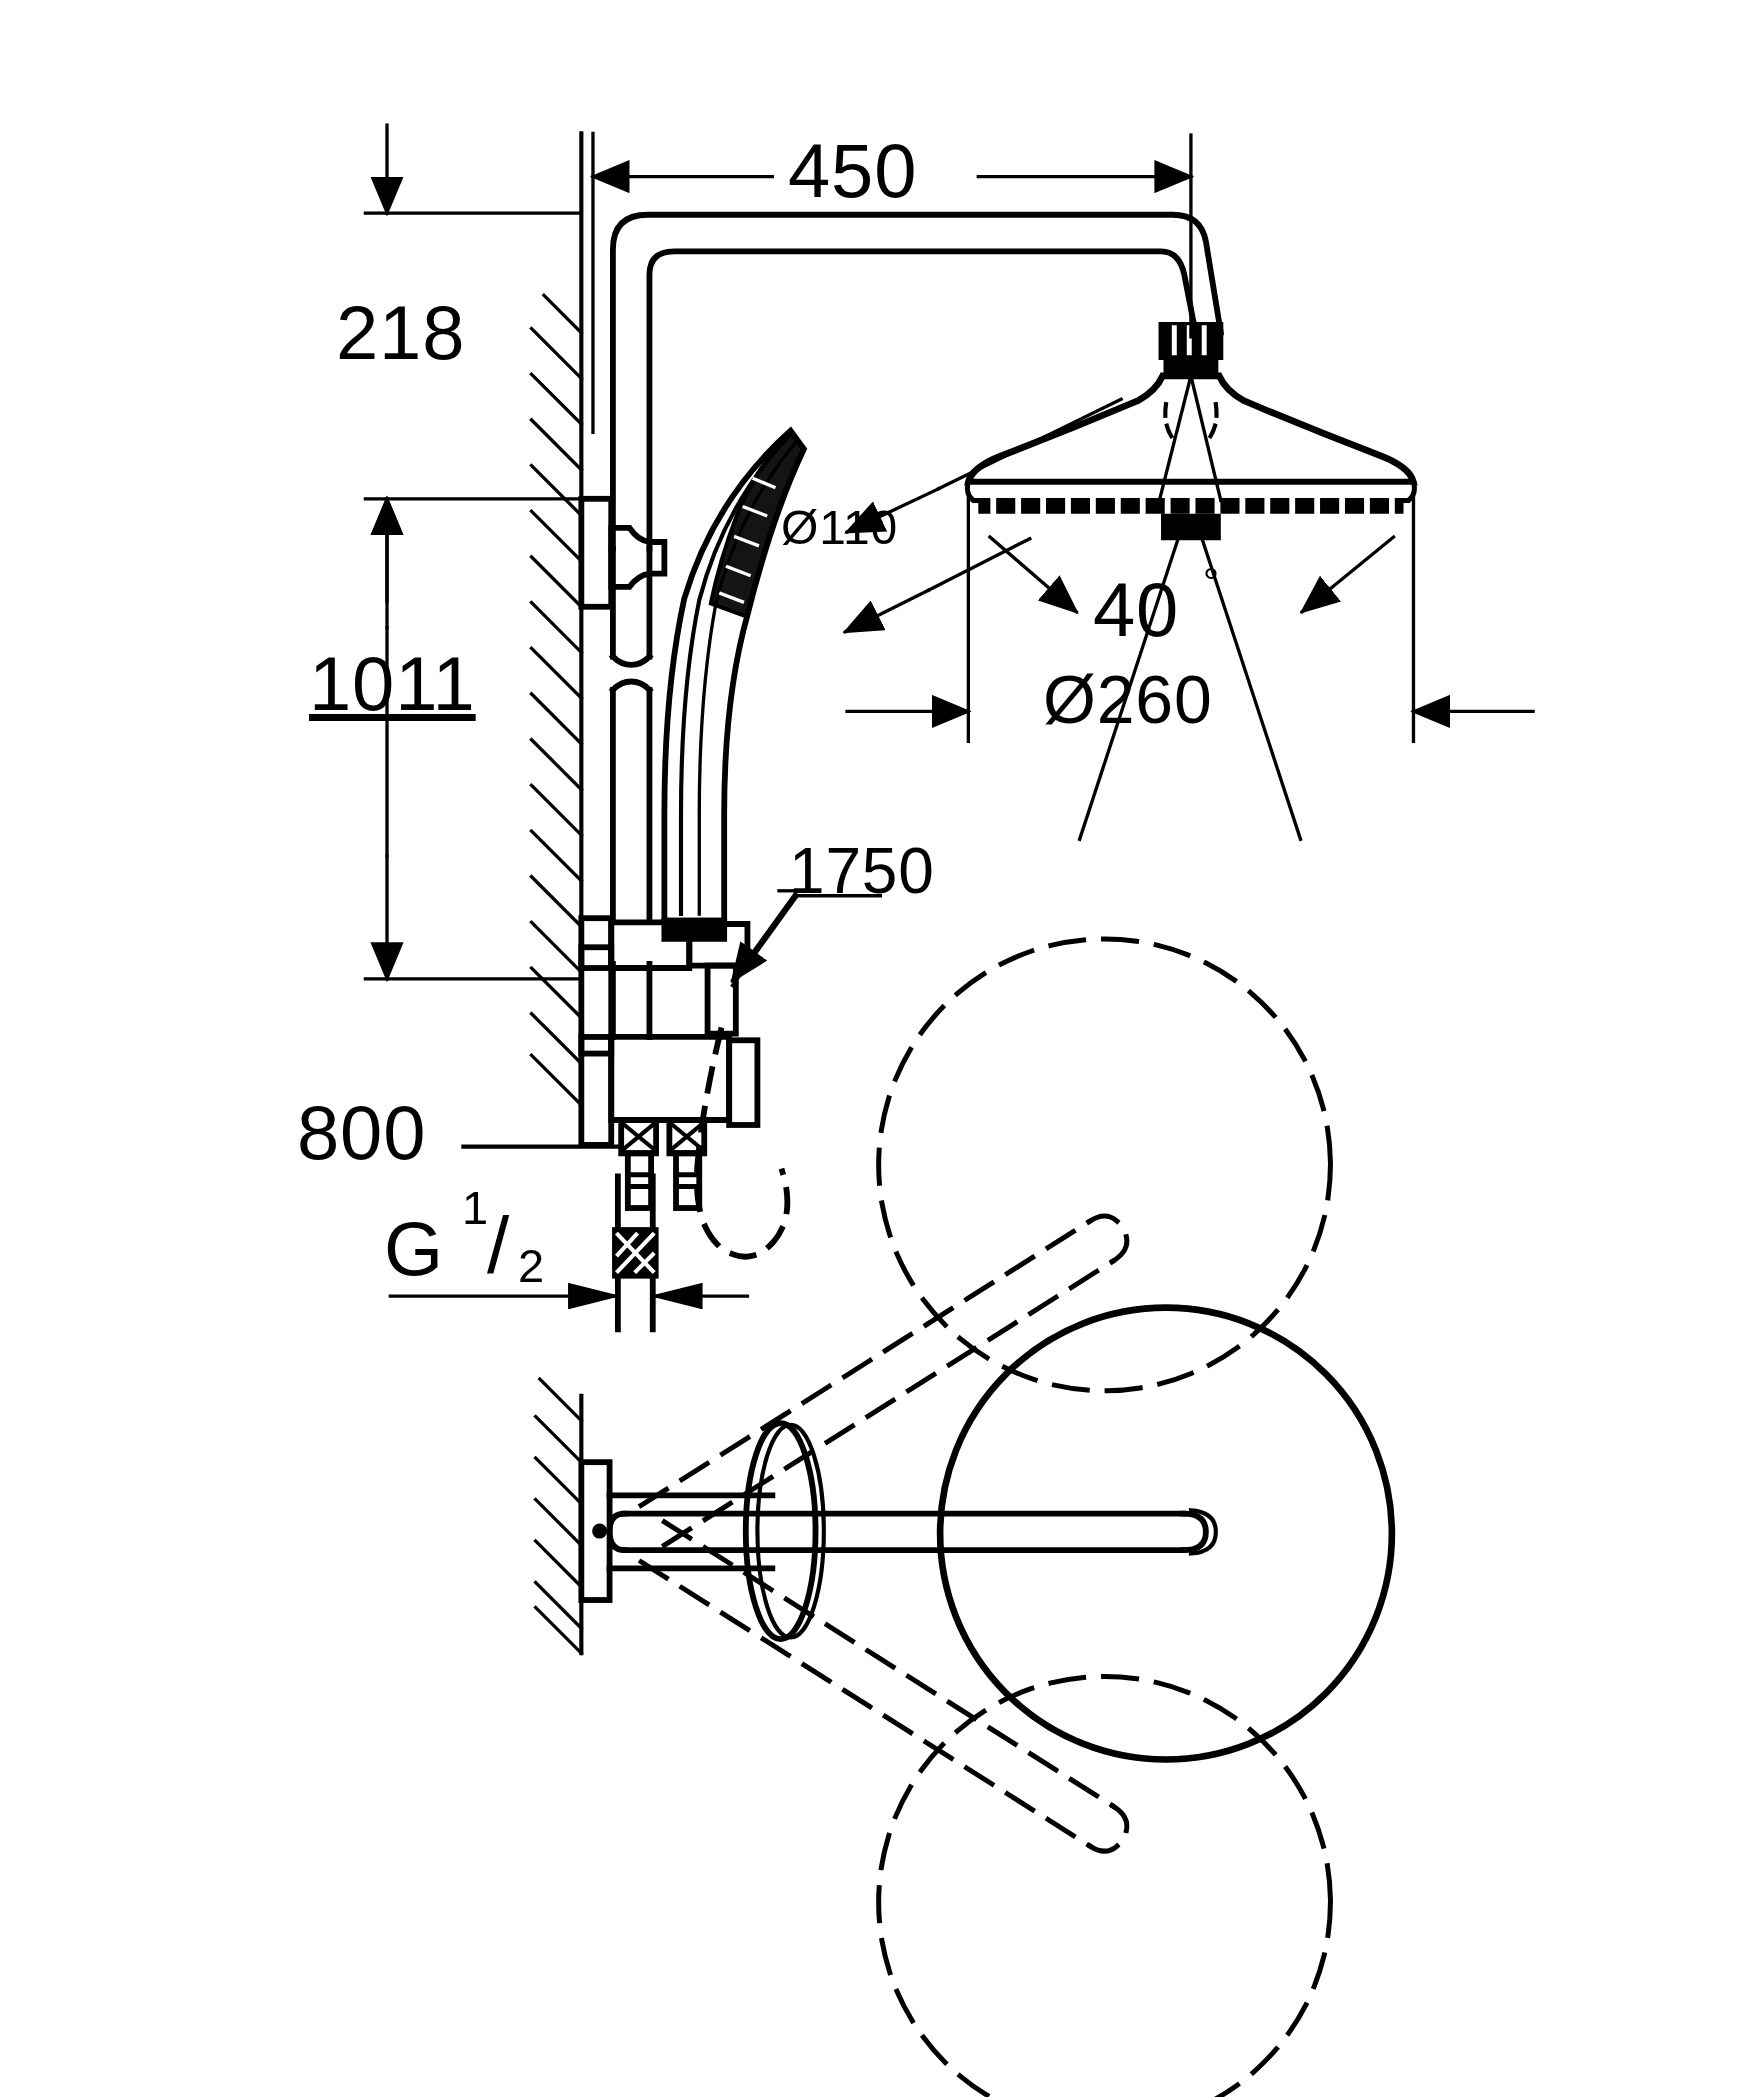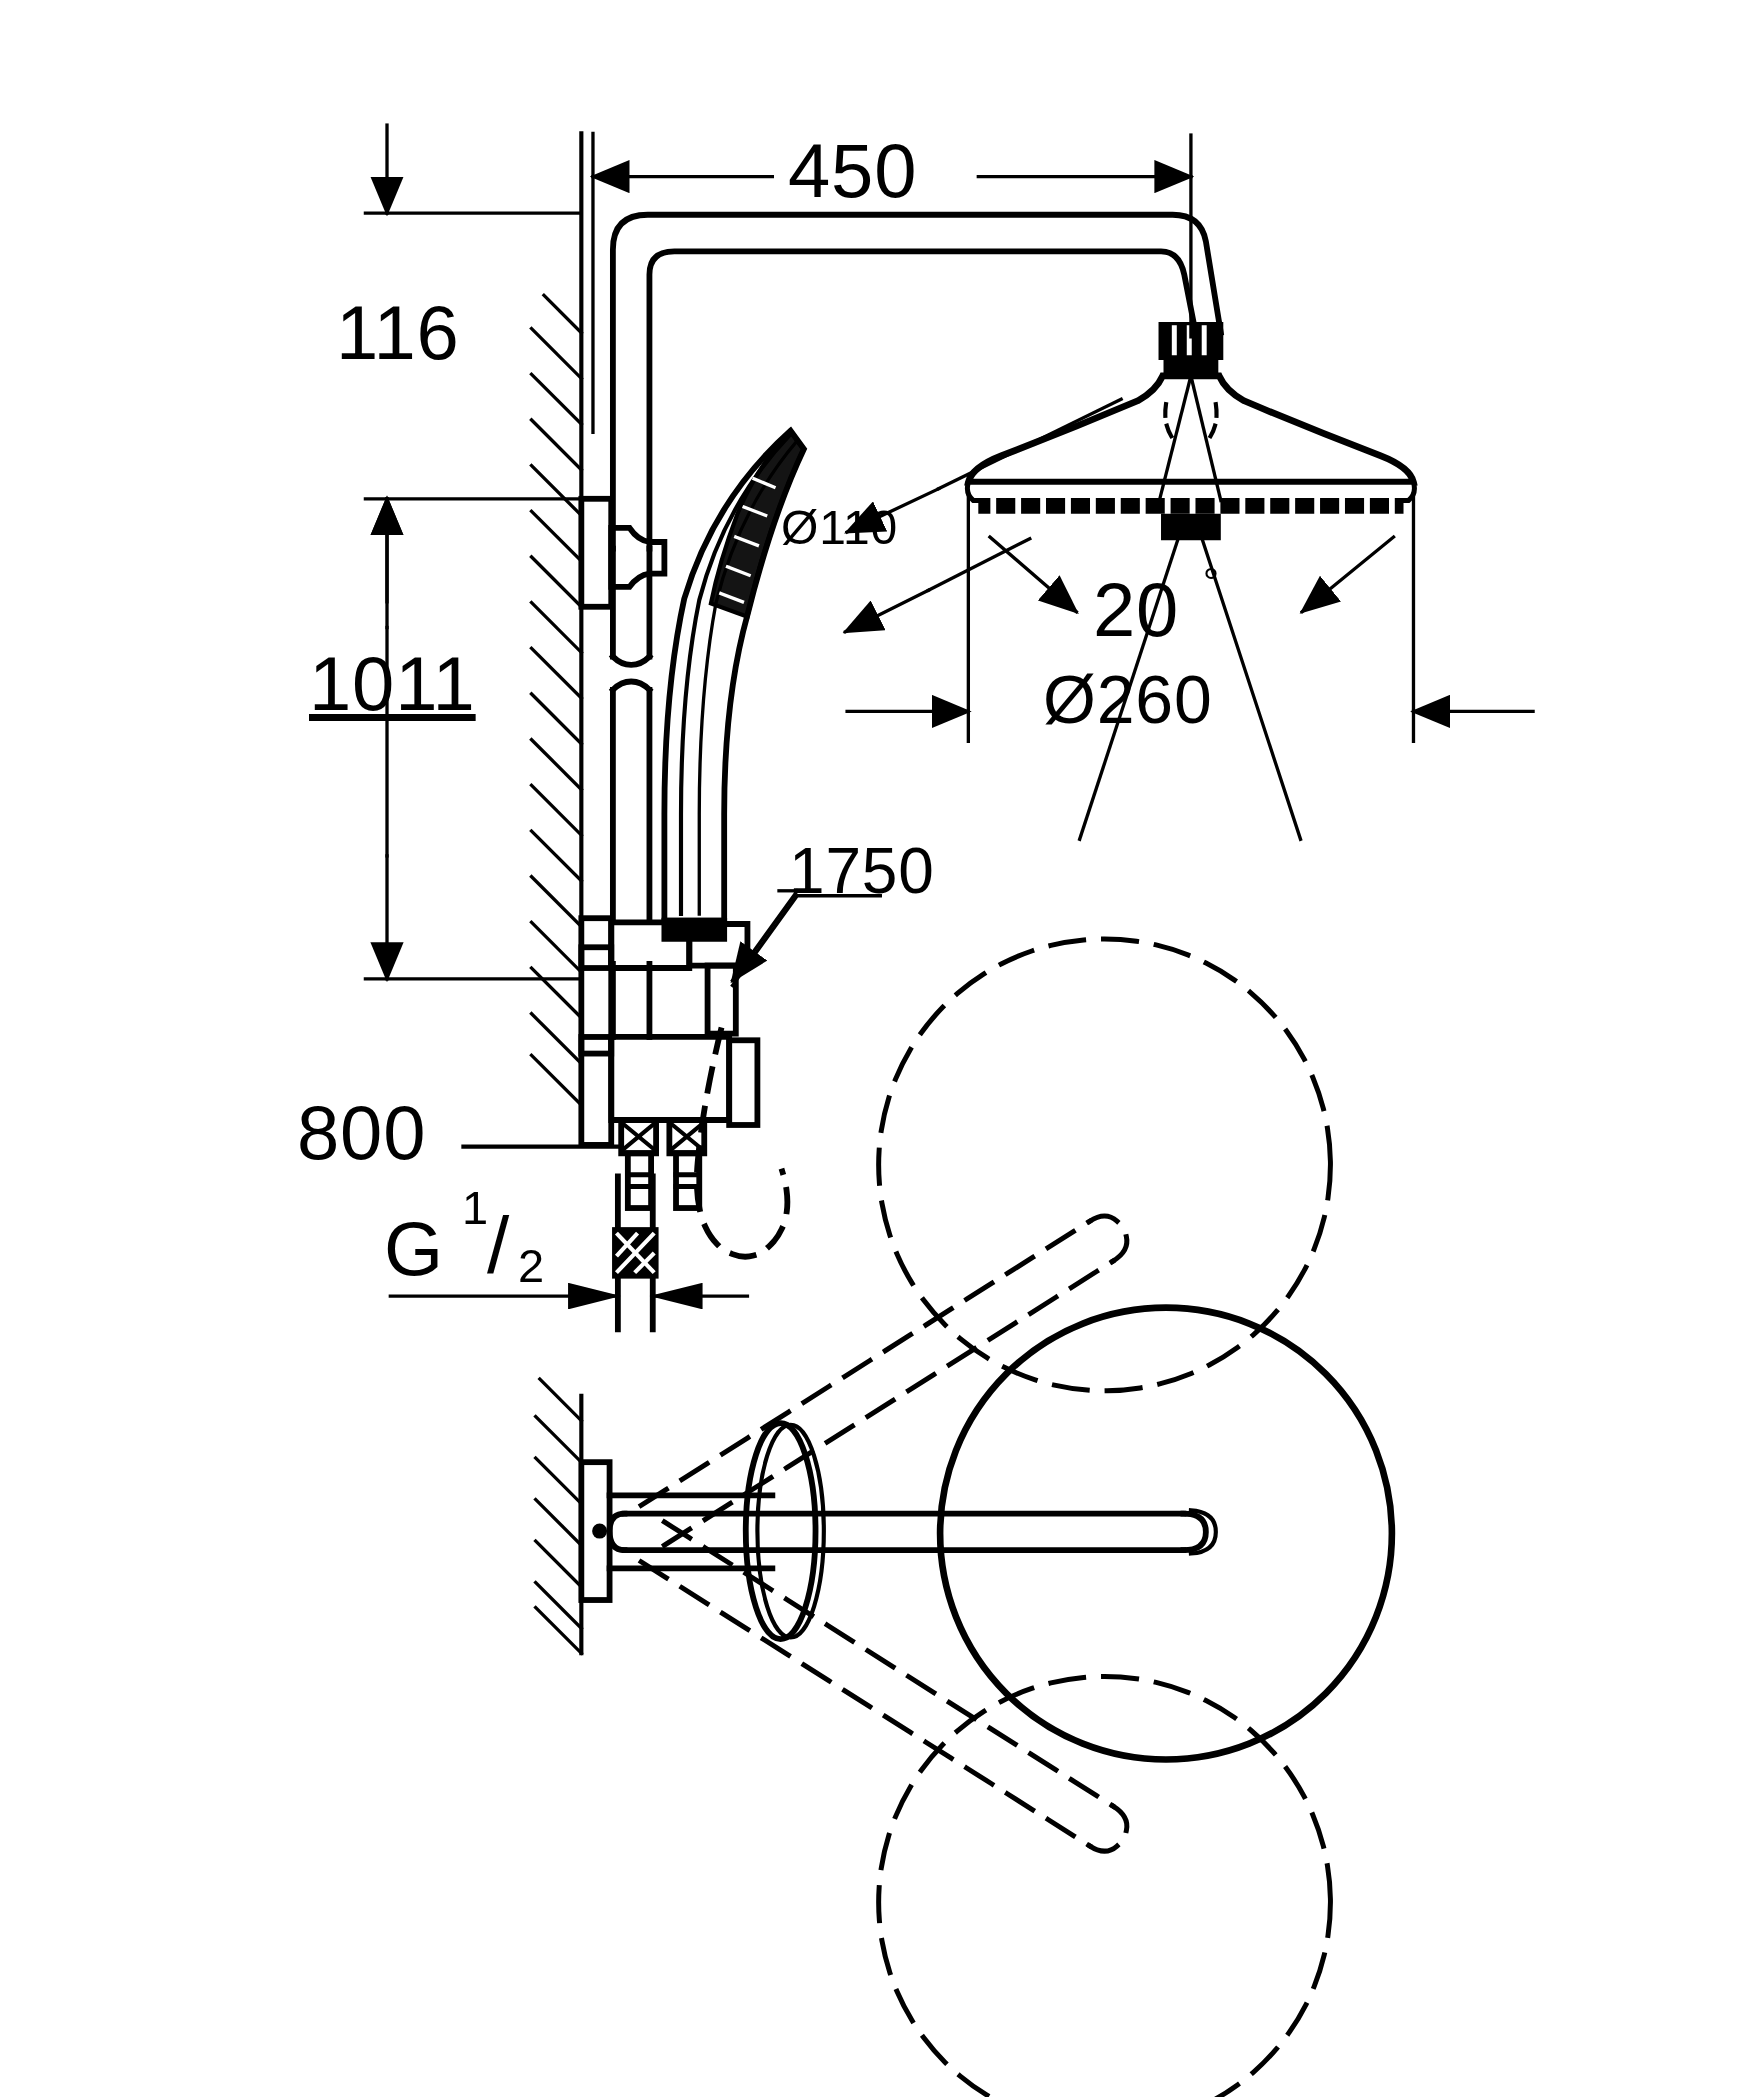--- a/index.html
+++ b/index.html
@@ -353,27 +353,27 @@
         <line x1="772" y1="1880" x2="1312" y2="2222"></line>
         <line x1="800" y1="1832" x2="1340" y2="2174"></line>
         <path d="M1312,2222 Q1336,2238 1352,2214 Q1366,2190 1340,2174"></path>
       </g>
 
     </g>
   </svg>
 
   <div class="dimtext t450">450</div>
 
-  <div class="dimtext t116">116</div>
+  <div class="dimtext t116">218</div>
 
   <div class="dimtext t1011">1011</div>
 
   <div class="dimtext t110">Ø110</div>
 
-  <div class="dimtext t30">20</div>
+  <div class="dimtext t30">40</div>
 
   <div class="dimtext t30deg">°</div>
 
   <div class="dimtext t260">Ø260</div>
 
   <div class="dimtext t1750">1750</div>
 
   <div class="dimtext t800">800</div>
 
   <div class="dimtext tG">G</div>

